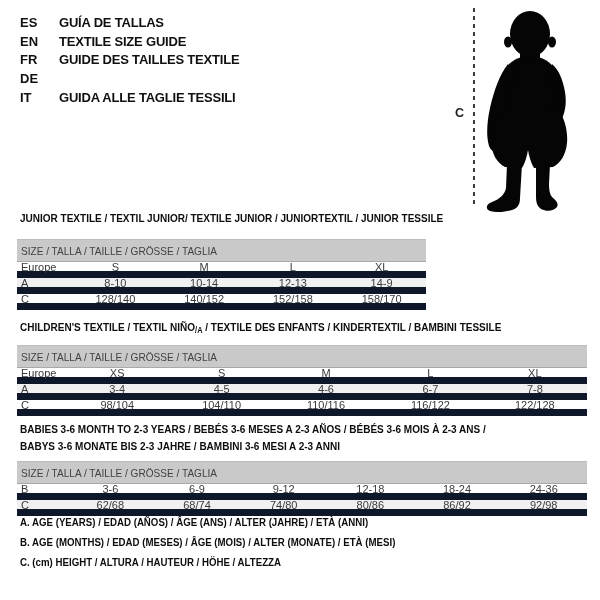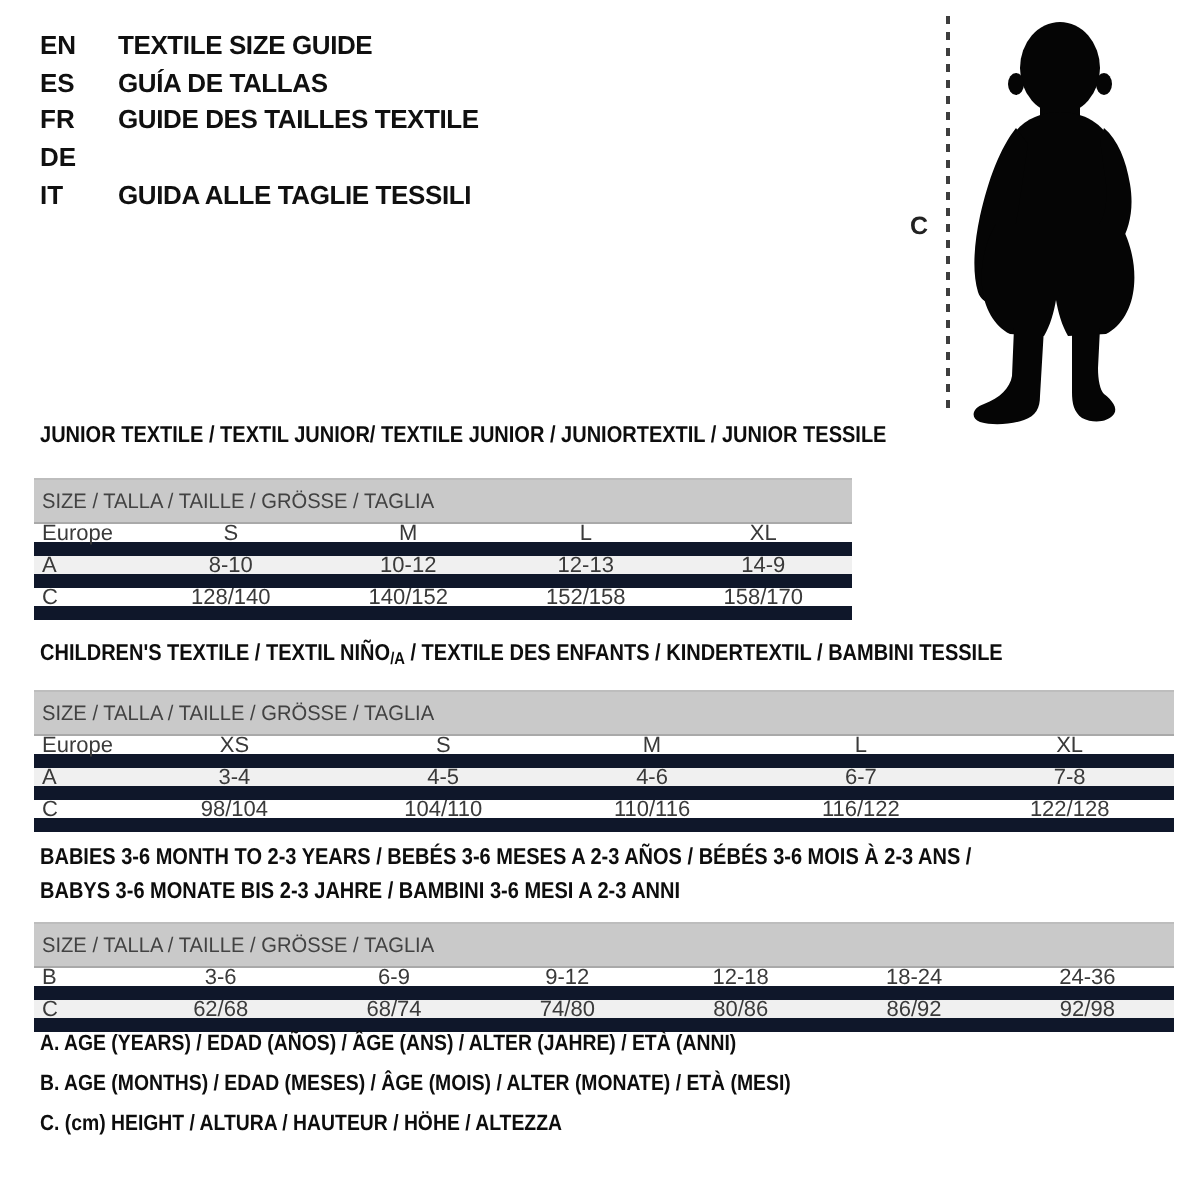--- a/index.html
+++ b/index.html
@@ -41,26 +41,26 @@
   .note-line { height:20px; font-weight:bold; font-size:11px; color:#0d0d0d;
     white-space:nowrap; transform:scaleX(0.88); transform-origin:0 0; }
 </style>
 </head>
 <body>
 
 <div class="canvas">
 
   <div class="lang-block">
     <div class="lang-row">
+      <span class="lang-code">ES</span>
+      <span class="lang-label">GUÍA DE TALLAS</span>
+    </div>
+    <div class="lang-row">
       <span class="lang-code">EN</span>
       <span class="lang-label">TEXTILE SIZE GUIDE</span>
-    </div>
-    <div class="lang-row">
-      <span class="lang-code">ES</span>
-      <span class="lang-label">GUÍA DE TALLAS</span>
     </div>
     <div class="lang-row">
       <span class="lang-code">FR</span>
       <span class="lang-label">GUIDE DES TAILLES TEXTILE</span>
     </div>
     <div class="lang-row">
       <span class="lang-code">DE</span>
     </div>
     <div class="lang-row">
       <span class="lang-code">IT</span>
@@ -93,21 +93,21 @@
     <div class="trow">
       <div class="tlabel w54">Europe</div>
       <div class="tcell">S</div>
       <div class="tcell">M</div>
       <div class="tcell">L</div>
       <div class="tcell">XL</div>
     </div>
     <div class="trow alt">
       <div class="tlabel w54">A</div>
       <div class="tcell">8-10</div>
-      <div class="tcell">10-12</div>
+      <div class="tcell">10-14</div>
       <div class="tcell">12-13</div>
       <div class="tcell">14-9</div>
     </div>
     <div class="trow">
       <div class="tlabel w54">C</div>
       <div class="tcell">128/140</div>
       <div class="tcell">140/152</div>
       <div class="tcell">152/158</div>
       <div class="tcell">158/170</div>
     </div>

